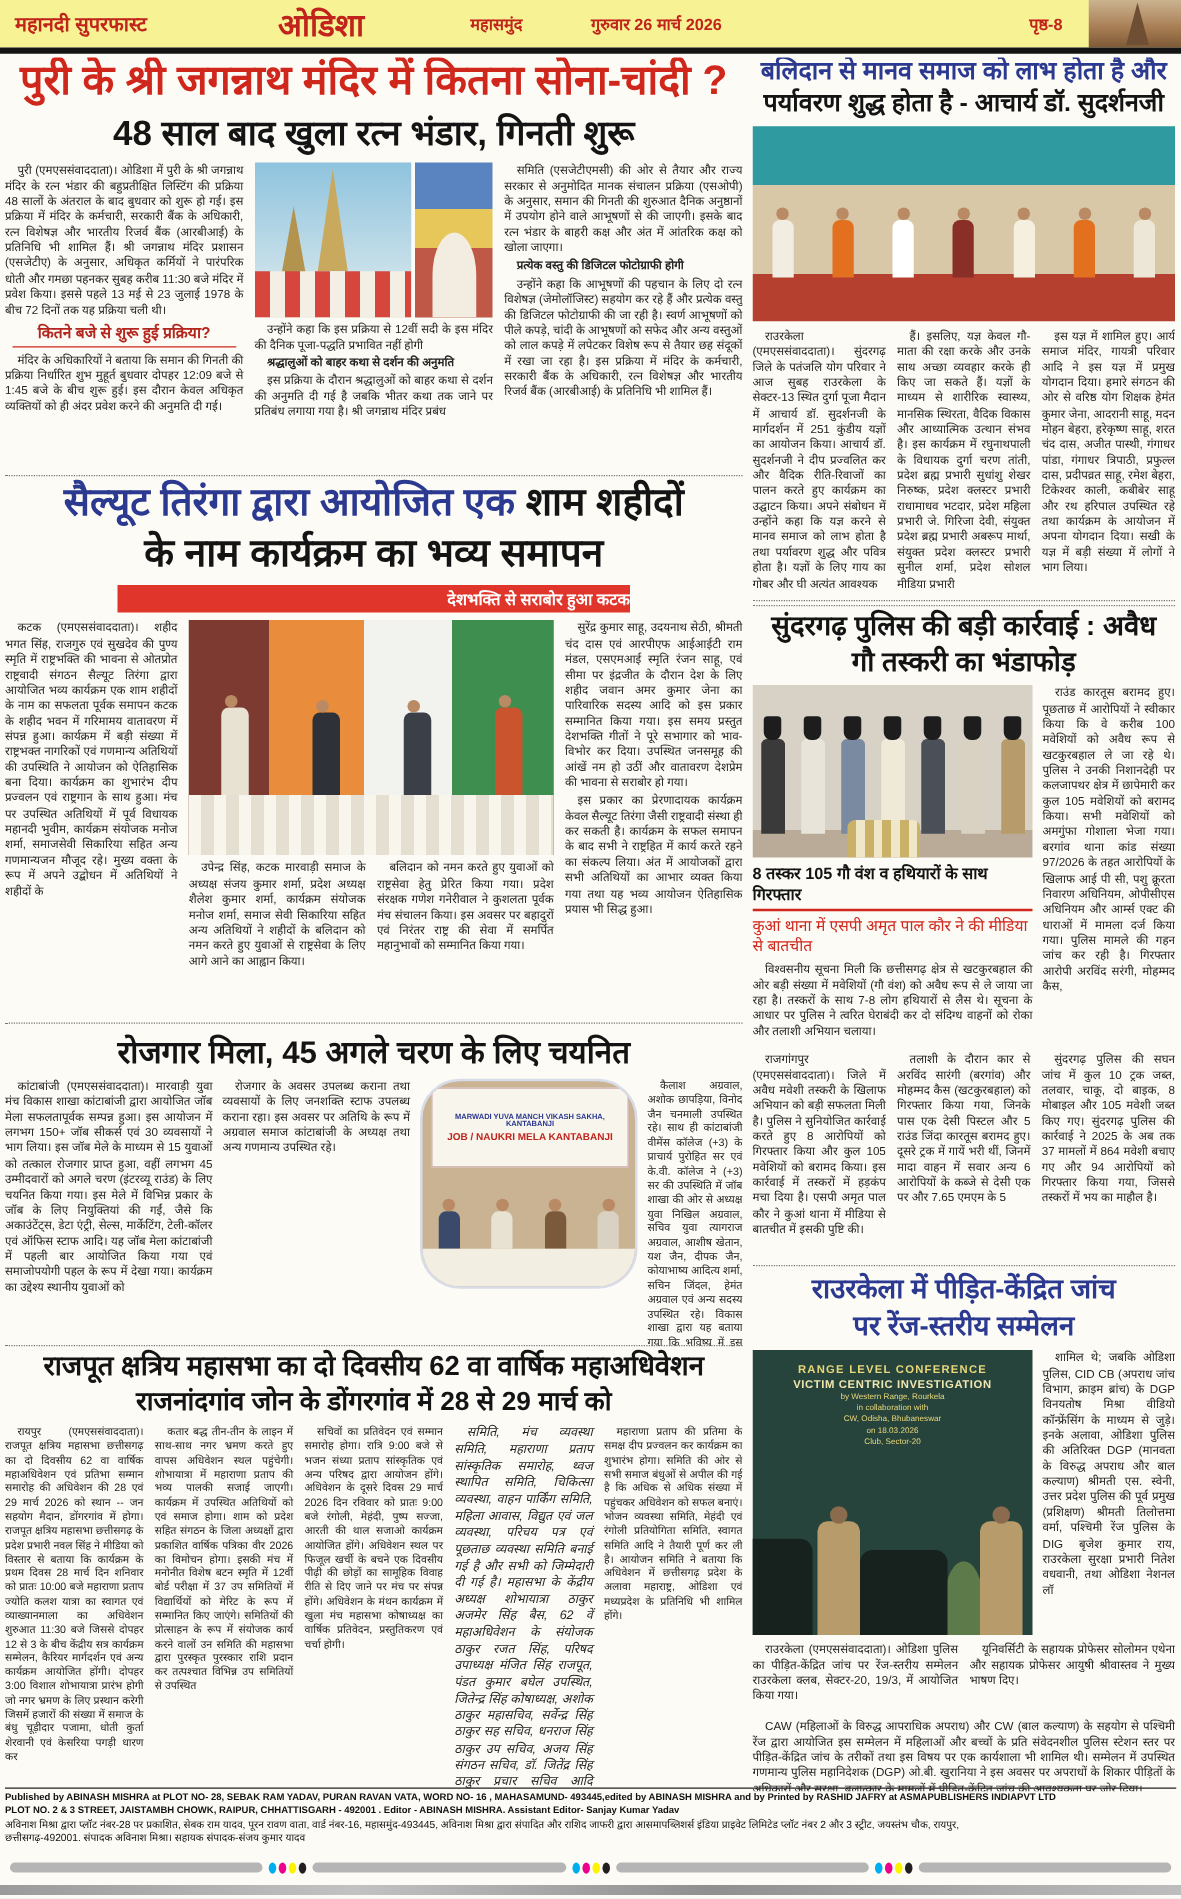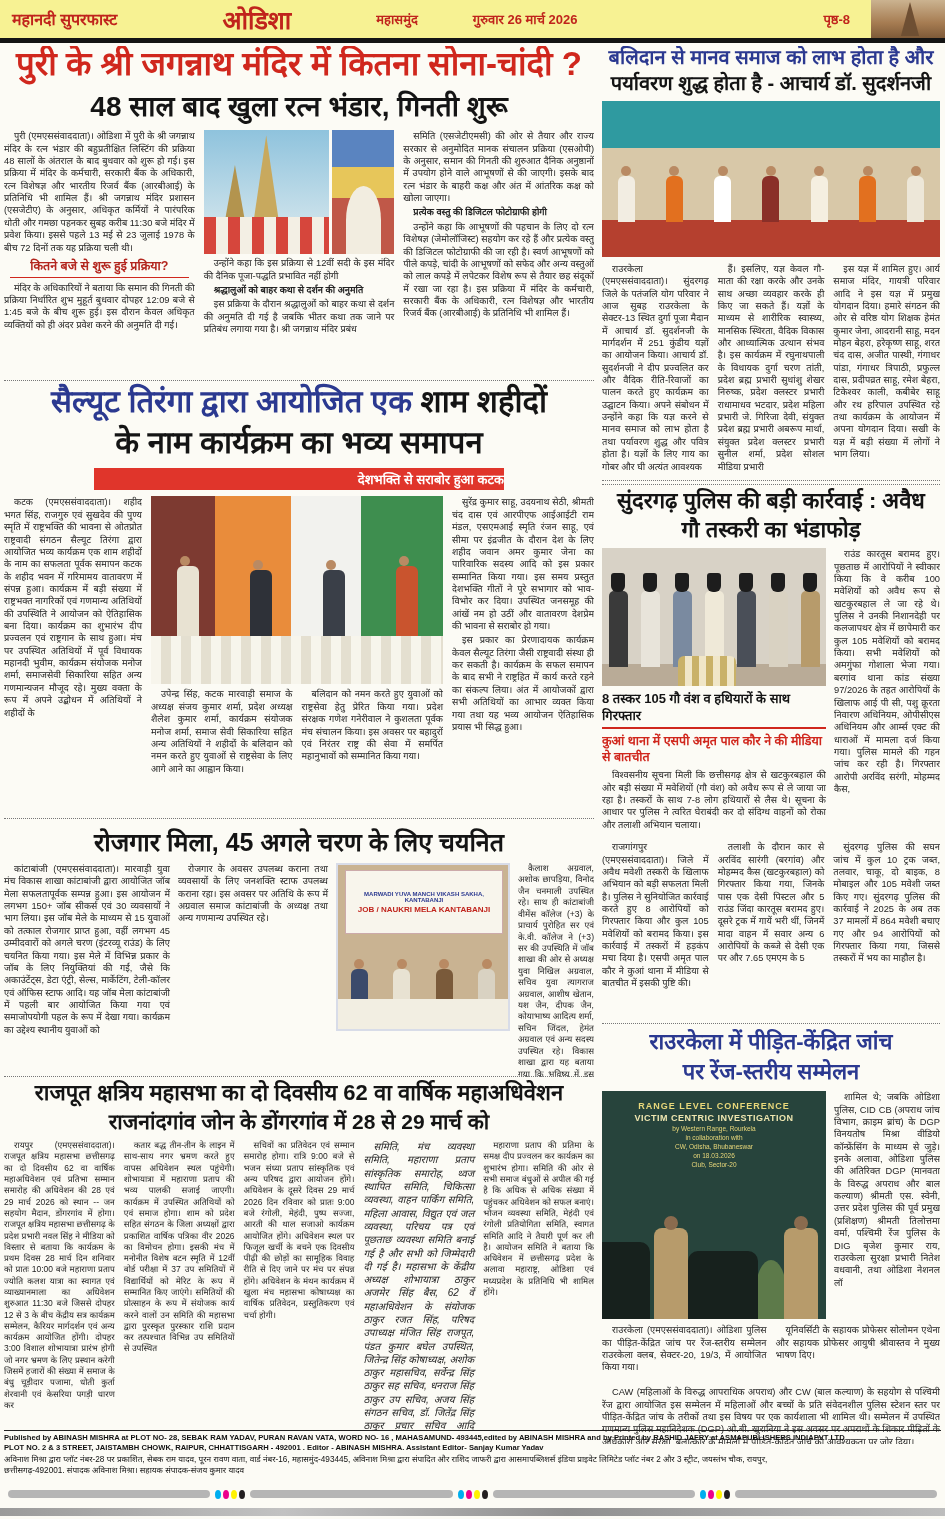--- a/index.html
+++ b/index.html
@@ -74,21 +74,21 @@
   .p-conf .cb2{font-size:9px;font-weight:bold;color:#efe6b0;letter-spacing:.5px;}
   .p-conf .cb3{font-size:6.5px;color:#e8d77a;}
   .p-conf .cfig{position:absolute;bottom:0;width:34px;height:40%;background:#b79b6b;border-radius:8px 8px 0 0;}
   .p-conf .cfig::before{content:'';position:absolute;top:-12px;left:10px;width:14px;height:14px;
         border-radius:50%;background:#8a6b4e;}
   .p-conf .plant{position:absolute;bottom:0;width:30px;height:26%;background:#5d7a4a;border-radius:50% 50% 0 0;}
   .p-conf .dark{position:absolute;bottom:0;width:60px;height:34%;background:#17211d;border-radius:10px 10px 0 0;}
   
   .cap-bold{font-weight:bold;font-size:13px;line-height:1.25;border-bottom:2px solid #d0271d;
             padding-bottom:3px;margin-bottom:4px;color:#141414;}
-  .cap-red{color:#d0271d;font-weight:bold;font-size:12.5px;line-height:1.3;}
+  .cap-red{color:#d0271d;font-weight:normal;font-size:12.5px;line-height:1.3;}
   
   .footer{position:absolute;left:4px;top:1430px;width:937px;border-top:1.5px solid #222;padding-top:2px;}
   .f-en{font-size:7.6px;font-weight:bold;color:#111;line-height:1.35;}
   .f-hi{font-size:8.2px;color:#111;line-height:1.4;}
   .regrow{position:absolute;left:8px;top:1488px;width:929px;height:12px;display:flex;
           align-items:center;gap:5px;}
   .regbar{flex:1;height:8px;background:#b5b5b5;border-radius:4px;}
   .dotgrp{display:flex;gap:2px;}
   .cdot{width:6px;height:9px;border-radius:50%;}
   .bottomstrip{position:absolute;left:0;top:1508px;width:945px;height:8px;
@@ -251,21 +251,21 @@
 
   <div class="article dotted" style="left:4px;top:818px;width:590px;height:254px;padding-top:4px;">
     <div class="headline hl-black" style="font-size:25px;margin-top:5px;">रोजगार मिला, 45 अगले चरण  के लिए चयनित</div>
     <div style="display:flex;gap:8px;margin-top:7px;height:168px;">
       <div class="body-text" style="width:166px;flex:none;">
           <p>कांटाबांजी (एमएससंवाददाता)। मारवाड़ी युवा मंच विकास शाखा कांटाबांजी द्वारा आयोजित जॉब मेला सफलतापूर्वक सम्पन्न हुआ। इस आयोजन में लगभग 150+ जॉब सीकर्स एवं 30 व्यवसायों ने भाग लिया। इस जॉब मेले के माध्यम से 15 युवाओं को तत्काल रोजगार प्राप्त हुआ, वहीं लगभग 45 उम्मीदवारों को अगले चरण (इंटरव्यू राउंड) के लिए चयनित किया गया। इस मेले में विभिन्न प्रकार के जॉब के लिए नियुक्तियां की गईं, जैसे कि अकाउंटेंट्स, डेटा एंट्री, सेल्स, मार्केटिंग, टेली-कॉलर एवं ऑफिस स्टाफ आदि। यह जॉब मेला कांटाबांजी में पहली बार आयोजित किया गया एवं समाजोपयोगी पहल के रूप में देखा गया। कार्यक्रम का उद्देश्य स्थानीय युवाओं को</p>
         </div>
       <div class="body-text" style="width:150px;flex:none;">
           <p>रोजगार के अवसर उपलब्ध कराना तथा व्यवसायों के लिए जनशक्ति स्टाफ उपलब्ध कराना रहा। इस अवसर पर अतिथि के रूप में अग्रवाल समाज कांटाबांजी के अध्यक्ष तथा अन्य गणमान्य उपस्थित रहे।</p>
         </div>
-      <div class="photo p-job" style="width:170px;flex:none;">
+      <div class="photo p-job" style="width:170px;flex:none;border-radius:32px;">
         <div class="jbanner">
           <div class="jb1">MARWADI YUVA MANCH VIKASH SAKHA, KANTABANJI</div>
           <div class="jb2">JOB / NAUKRI MELA KANTABANJI</div>
         </div>
         <div class="p-row" style="bottom:18%;">
           <div class="person" style="background:#3b4a6b;height:30px;"></div>
           <div class="person" style="background:#e8e2d2;height:30px;"></div>
           <div class="person" style="background:#7a5a3a;height:30px;"></div>
           <div class="person" style="background:#d9d2c2;height:30px;"></div>
         </div>
@@ -292,21 +292,21 @@
         </div>
       <div class="col body-text" style="font-size:10px;font-style:italic;">
           <p>समिति, मंच व्यवस्था समिति, महाराणा प्रताप सांस्कृतिक समारोह, थ्वज स्थापित समिति, चिकित्सा व्यवस्था, वाहन पार्किंग समिति, महिला आवास, विद्युत एवं जल व्यवस्था, परिचय पत्र एवं पूछताछ व्यवस्था समिति बनाई गई है और सभी को जिम्मेदारी दी गई है। महासभा के केंद्रीय अध्यक्ष शोभायात्रा ठाकुर अजमेर सिंह बैस, 62 वें महाअधिवेशन के संयोजक ठाकुर रजत सिंह, परिषद उपाध्यक्ष मंजित सिंह राजपूत, पंडत कुमार बघेल उपस्थित, जितेन्द्र सिंह कोषाध्यक्ष, अशोक ठाकुर महासचिव, सर्वेन्द्र सिंह ठाकुर सह सचिव, धनराज सिंह ठाकुर उप सचिव, अजय सिंह संगठन सचिव, डॉ. जितेंद्र सिंह ठाकुर प्रचार सचिव आदि उपस्थित में।</p>
         </div>
       <div class="col body-text" style="font-size:8.5px;">
           <p>महाराणा प्रताप की प्रतिमा के समक्ष दीप प्रज्वलन कर कार्यक्रम का शुभारंभ होगा। समिति की ओर से सभी समाज बंधुओं से अपील की गई है कि अधिक से अधिक संख्या में पहुंचकर अधिवेशन को सफल बनाएं। भोजन व्यवस्था समिति, मेहंदी एवं रंगोली प्रतियोगिता समिति, स्वागत समिति आदि ने तैयारी पूर्ण कर ली है। आयोजन समिति ने बताया कि अधिवेशन में छत्तीसगढ़ प्रदेश के अलावा महाराष्ट्र, ओडिशा एवं मध्यप्रदेश के प्रतिनिधि भी शामिल होंगे।</p>
         </div>
     </div>
   </div>
 
-  <div class="article dotted" style="left:602px;top:1012px;width:338px;height:414px;padding-top:6px;margin-top:11px;">
+  <div class="article dotted" style="left:602px;top:1012px;width:338px;height:414px;padding-top:6px;">
     <div class="headline hl-blue" style="font-size:22px;">राउरकेला में पीड़ित-केंद्रित जांच</div>
     <div class="headline hl-blue" style="font-size:22px;margin-top:5px;">पर रेंज-स्तरीय सम्मेलन</div>
     <div style="display:flex;gap:8px;margin-top:7px;height:228px;">
       <div class="photo p-conf" style="width:224px;flex:none;">
         <div class="cbanner">
           <div class="cb1">RANGE LEVEL CONFERENCE</div>
           <div class="cb2">VICTIM CENTRIC INVESTIGATION</div>
           <div class="cb3">by Western Range, Rourkela</div>
           <div class="cb3">in collaboration with</div>
           <div class="cb3">CW, Odisha, Bhubaneswar</div>

